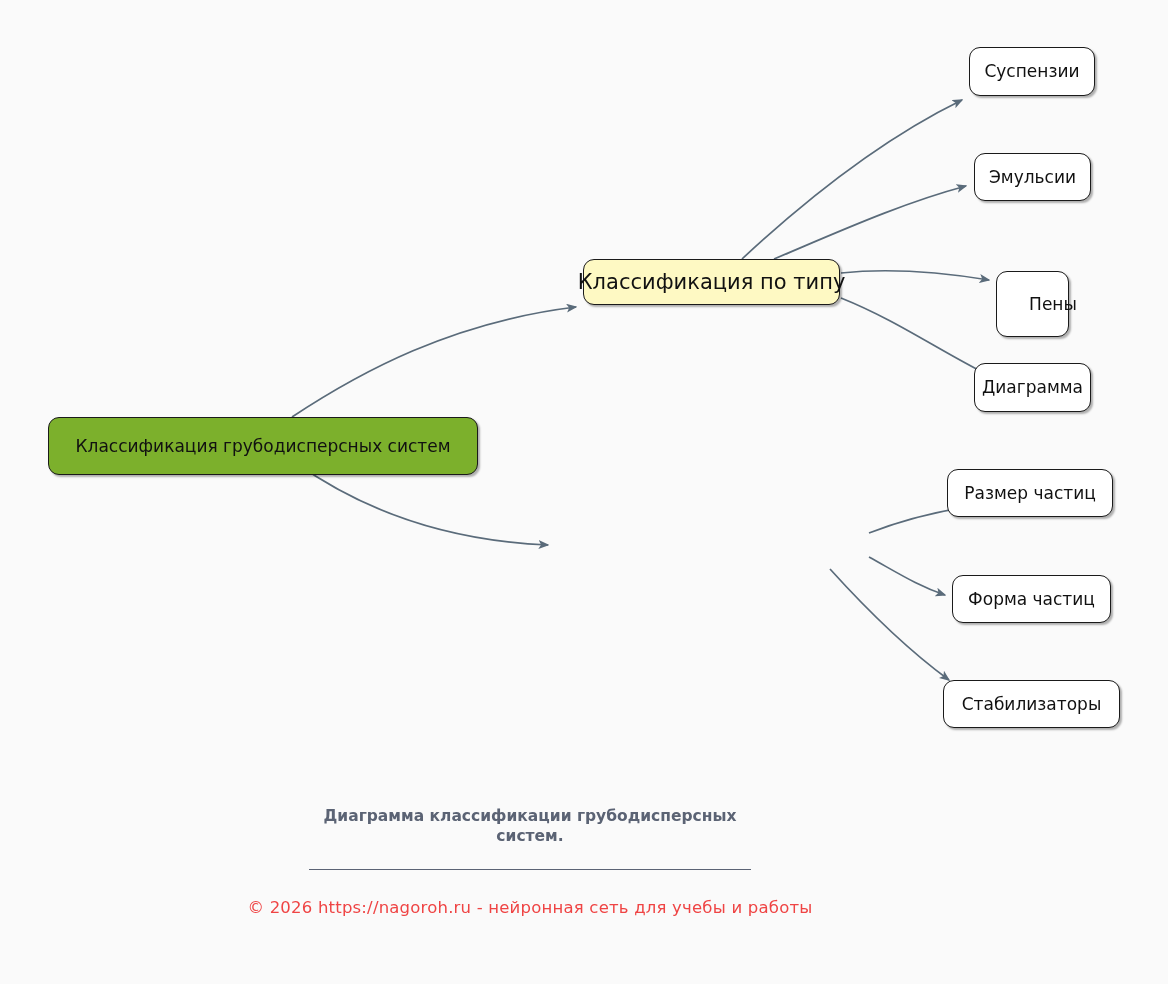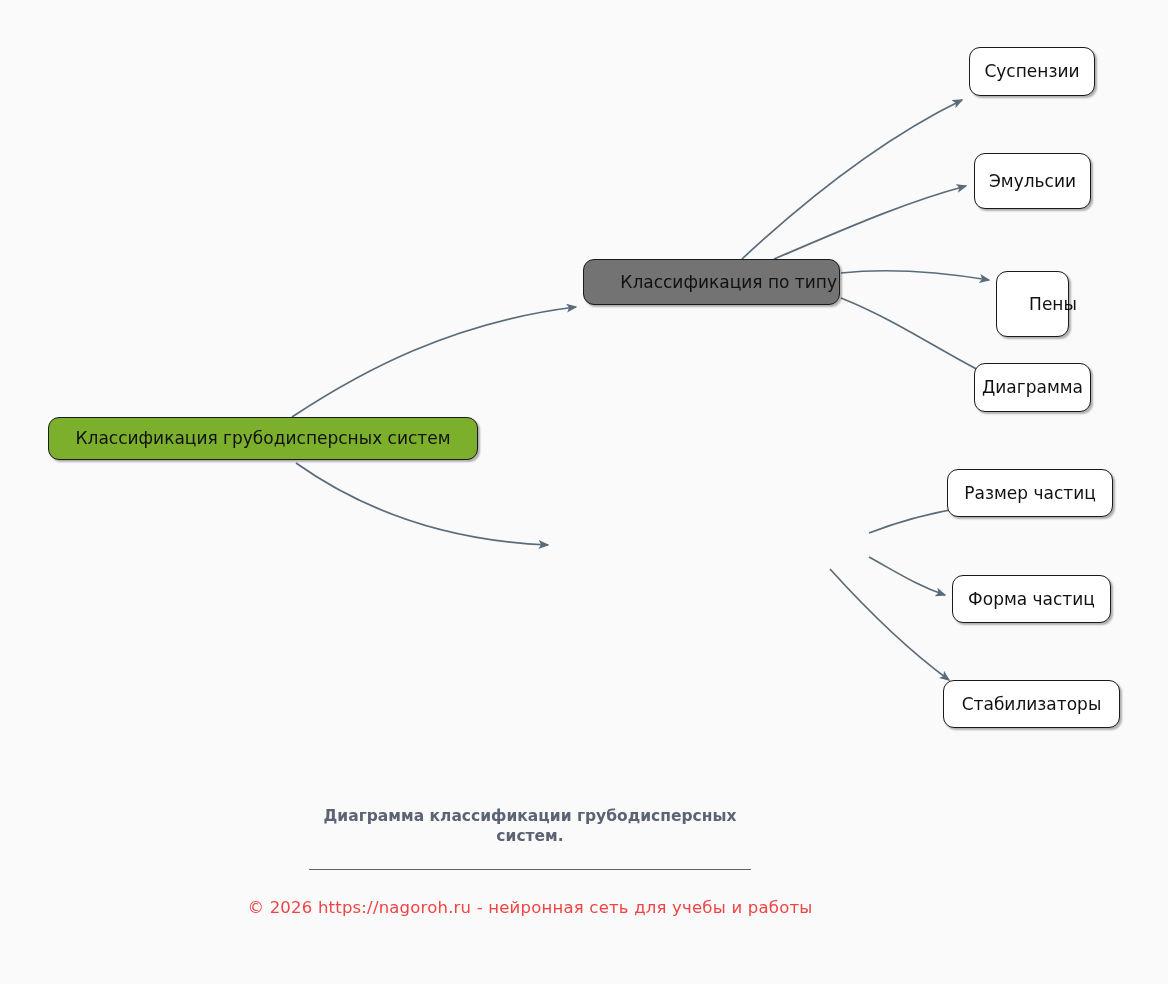--- a/index.html
+++ b/index.html
@@ -47,24 +47,23 @@
     line-height: 1;
   }
 
   .node-root {
     background: #7cb02c;
     color: #111111;
     font-size: 17px;
   }
 
   .node-branch {
-    background: #737373;
+    background: #fef9c3;
     color: #111111;
-    font-size: 17px;
-    justify-content: flex-end;
+    font-size: 21px;
   }
 
   .node-leaf {
     background: #ffffff;
     color: #111111;
     font-size: 17px;
   }
 
   .node-label {
     padding: 0 2px;
@@ -123,34 +122,34 @@
       <path d="M 774,259 C 838,232 902,203 966,186"></path>
       <path d="M 841,273 C 888,268 940,272 989,280"></path>
       <path d="M 841,298 C 896,320 938,350 988,375"></path>
 
       <path d="M 869,533 C 900,521 934,512 967,507"></path>
       <path d="M 869,557 C 898,573 918,586 945,595"></path>
       <path d="M 830,569 C 868,611 908,650 949,680"></path>
     </g>
   </svg>
 
-  <div class="node node-root" style="left:48px; top:417px; width:430px; height:43px;">
+  <div class="node node-root" style="left:48px; top:417px; width:430px; height:58px;">
     <span class="node-label">Классификация грубодисперсных систем</span>
   </div>
 
   <div class="node node-branch" style="left:583px; top:259px; width:257px; height:46px;">
     <span class="node-label">Классификация по типу</span>
   </div>
 
 
   <div class="node node-leaf" style="left:969px; top:47px; width:126px; height:49px;">
     <span class="node-label">Суспензии</span>
   </div>
 
-  <div class="node node-leaf" style="left:974px; top:153px; width:117px; height:56px;">
+  <div class="node node-leaf" style="left:974px; top:153px; width:117px; height:48px;">
     <span class="node-label">Эмульсии</span>
   </div>
 
   <div class="node node-leaf" style="left:996px; top:271px; width:73px; height:66px;padding-left:41px;">
     <span class="node-label">Пены</span>
   </div>
 
   <div class="node node-leaf" style="left:974px; top:363px; width:117px; height:49px;">
     <span class="node-label">Диаграмма</span>
   </div>

